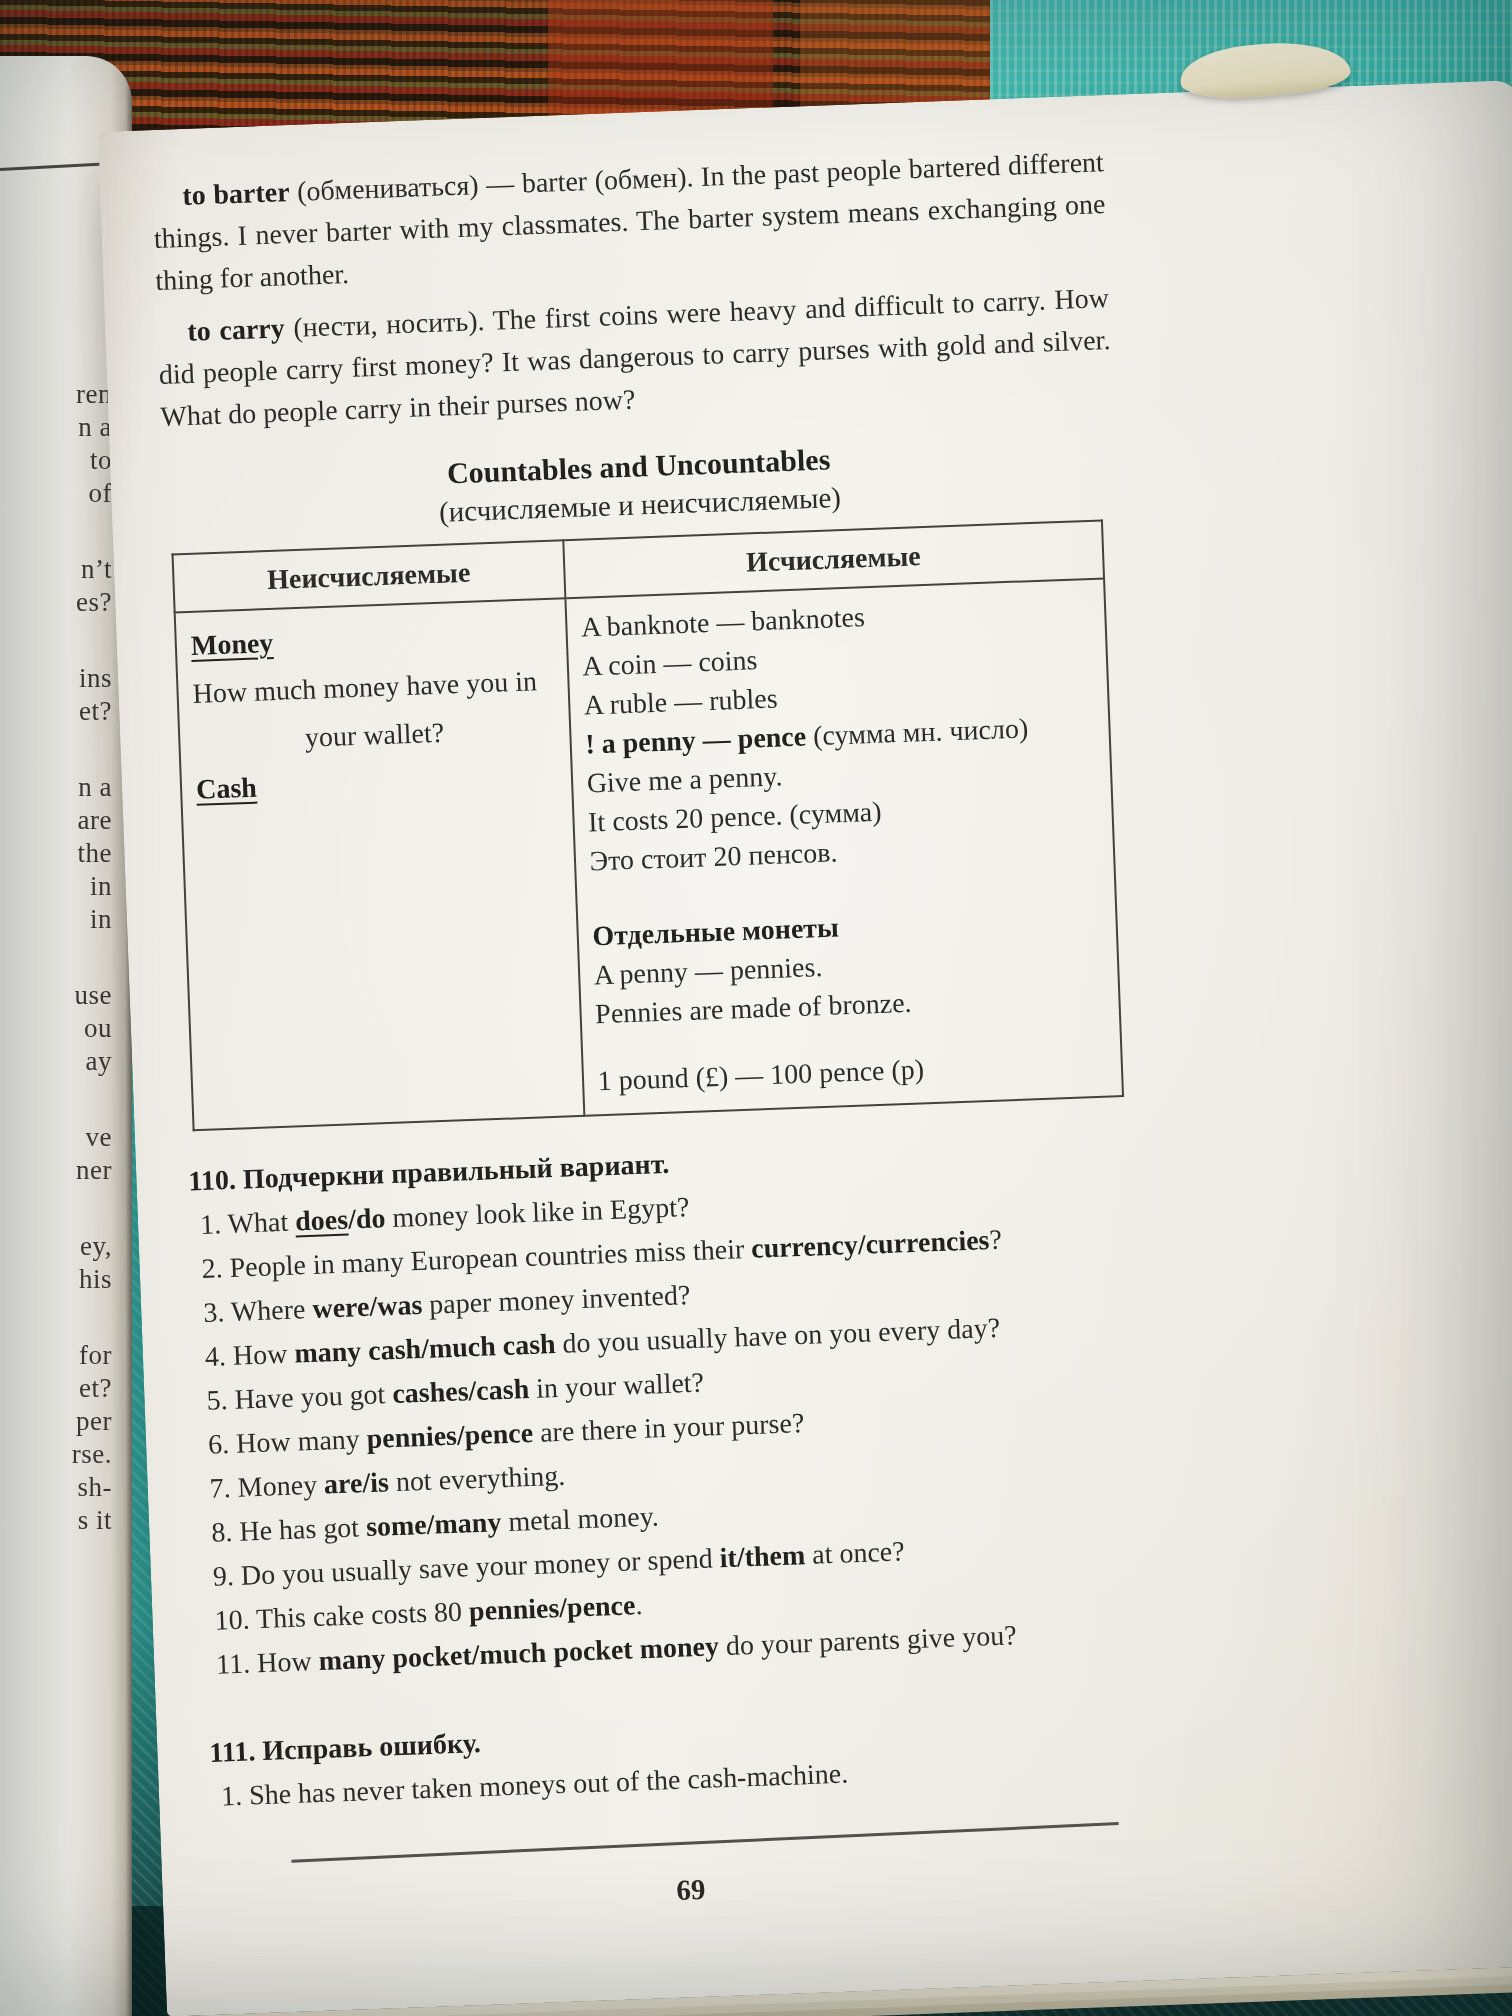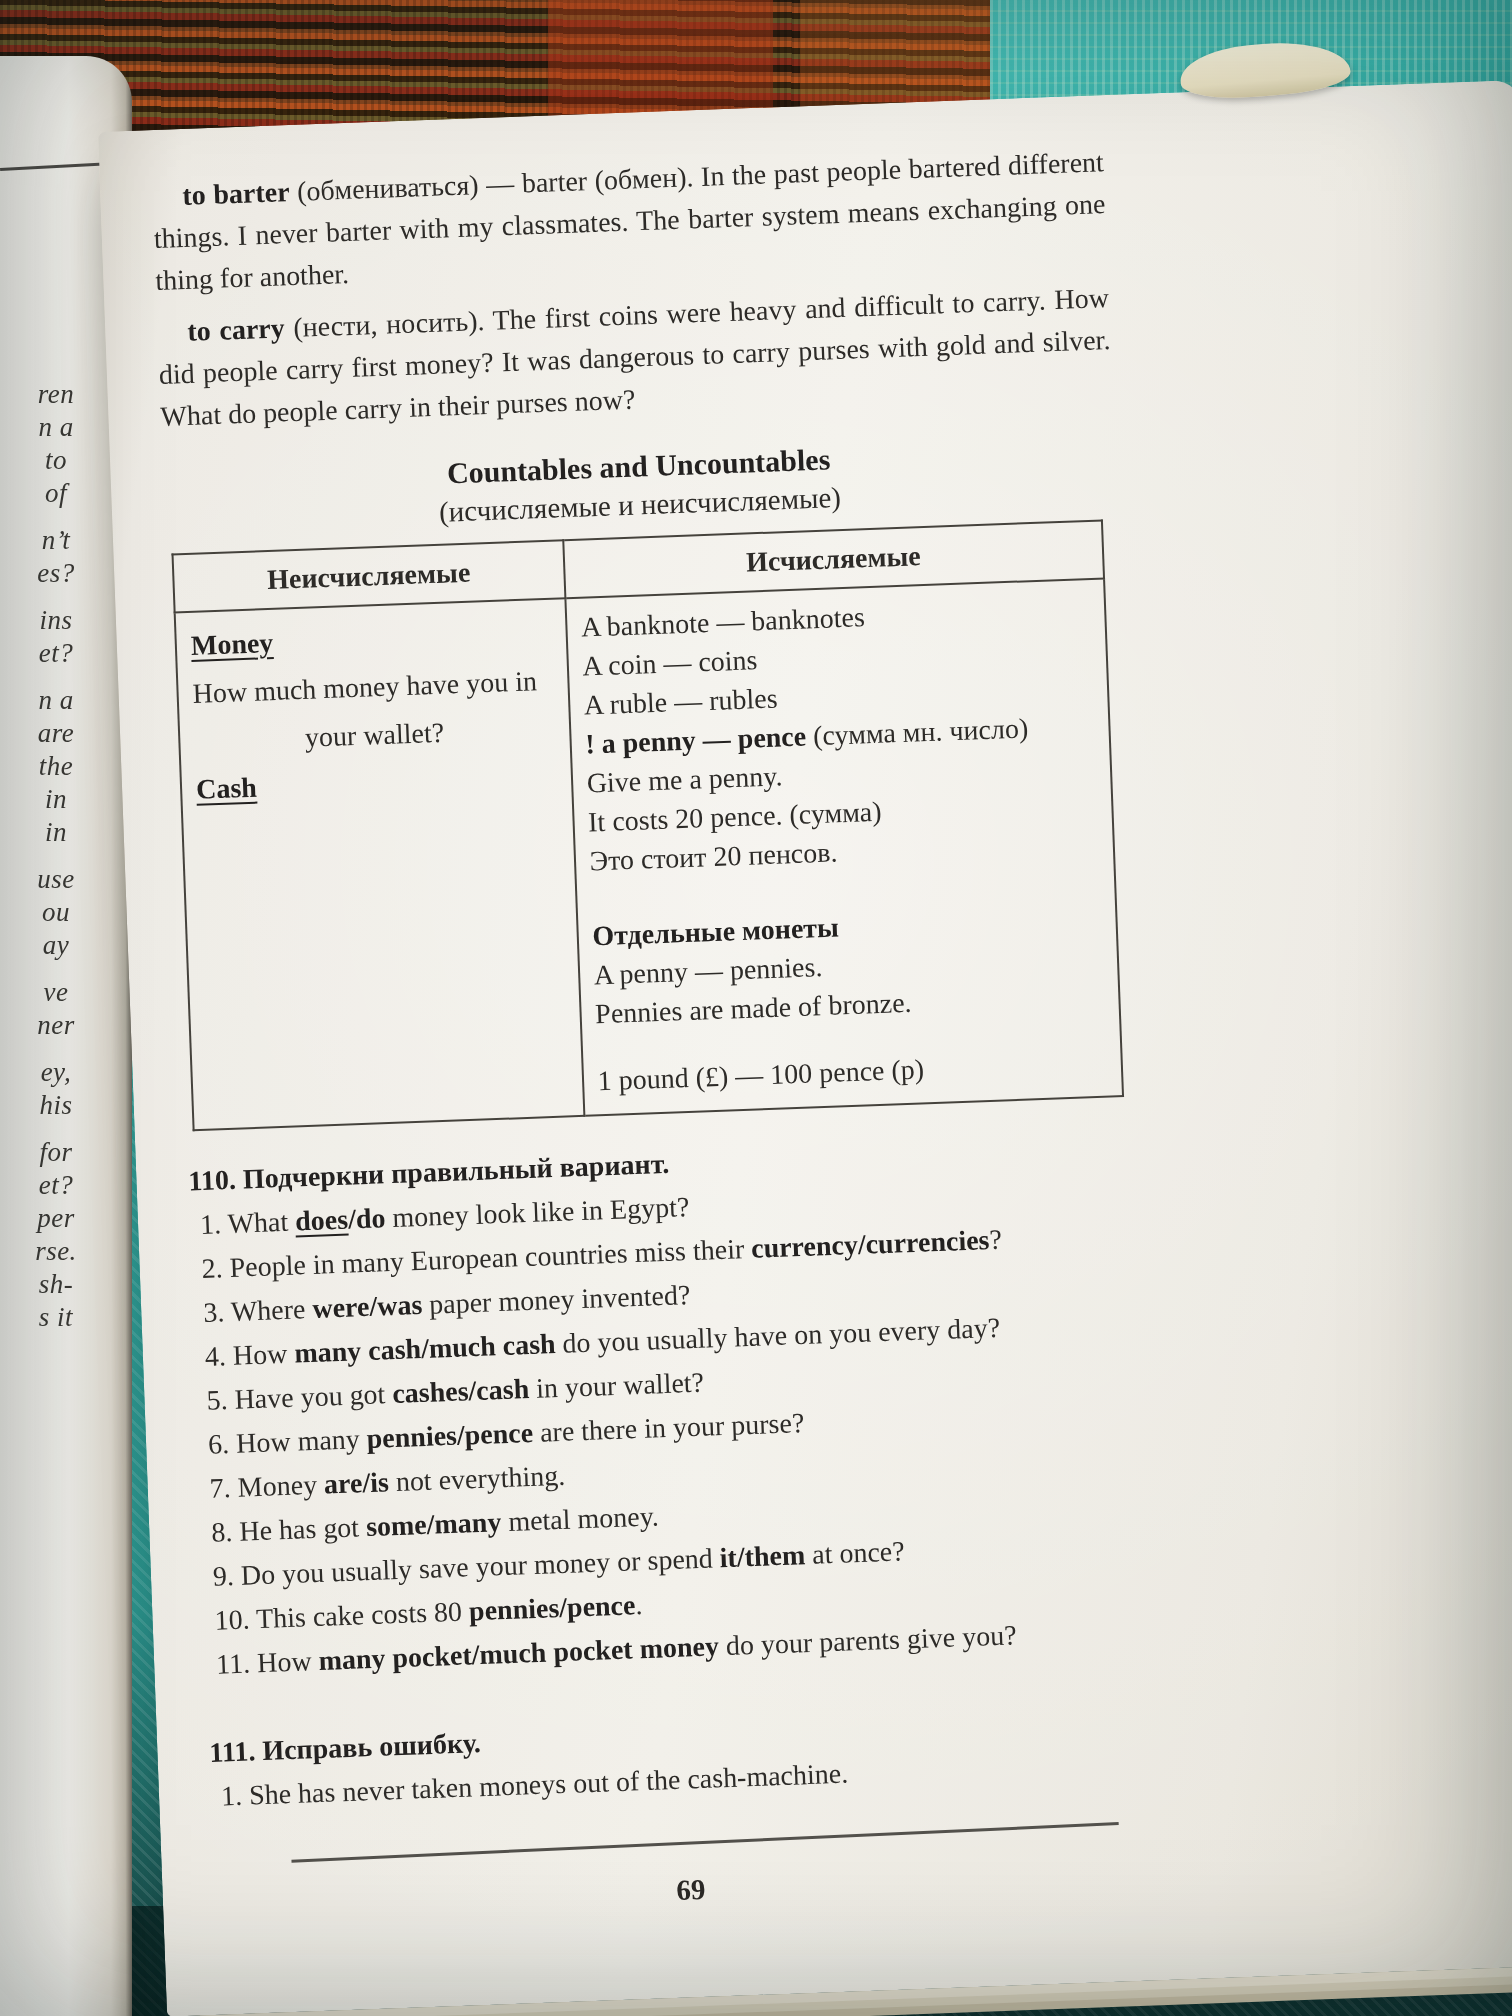--- a/index.html
+++ b/index.html
@@ -57,24 +57,24 @@
   .left-page{
     position:absolute;left:0;top:56px;width:132px;height:1960px;z-index:3;overflow:hidden;
     background:linear-gradient(90deg,#f0eee9 0%,#f5f3ee 52%,#ded9cf 84%,#bcb6a9 95%,#6f6a60 100%);
     border-radius:0 46px 0 0;
   }
   .left-rule{
     position:absolute;left:0;top:108px;width:150px;height:3px;background:#4c4a46;
     transform:rotate(-3deg);
   }
   .fragments{
-    position:absolute;left:0;top:322px;width:112px;text-align:center;
-    font-size:27px;line-height:33px;color:#3b3935;letter-spacing:.5px;font-style:italic;
-  }
-  .fragments .line.gap{margin-top:14px;}
+    position:absolute;left:0;top:322px;width:112px;text-align:right;
+    font-size:27px;line-height:33px;color:#3b3935;letter-spacing:.5px;
+  }
+  .fragments .line.gap{margin-top:43px;}
 
   
   .main-page{
     position:absolute;left:98px;top:132px;width:1424px;height:1886px;z-index:3;
     transform:rotate(-2.1deg);transform-origin:top left;
     background:
       radial-gradient(120% 90% at 45% 40%, rgba(255,255,255,.35), transparent 70%),
       linear-gradient(100deg,#d9d5cb 0%,#ebe8e1 5%,#f1efe8 45%,#eae7df 78%,#dbd7cc 100%);
     border-radius:8px 28px 12px 6px;
     box-shadow:

